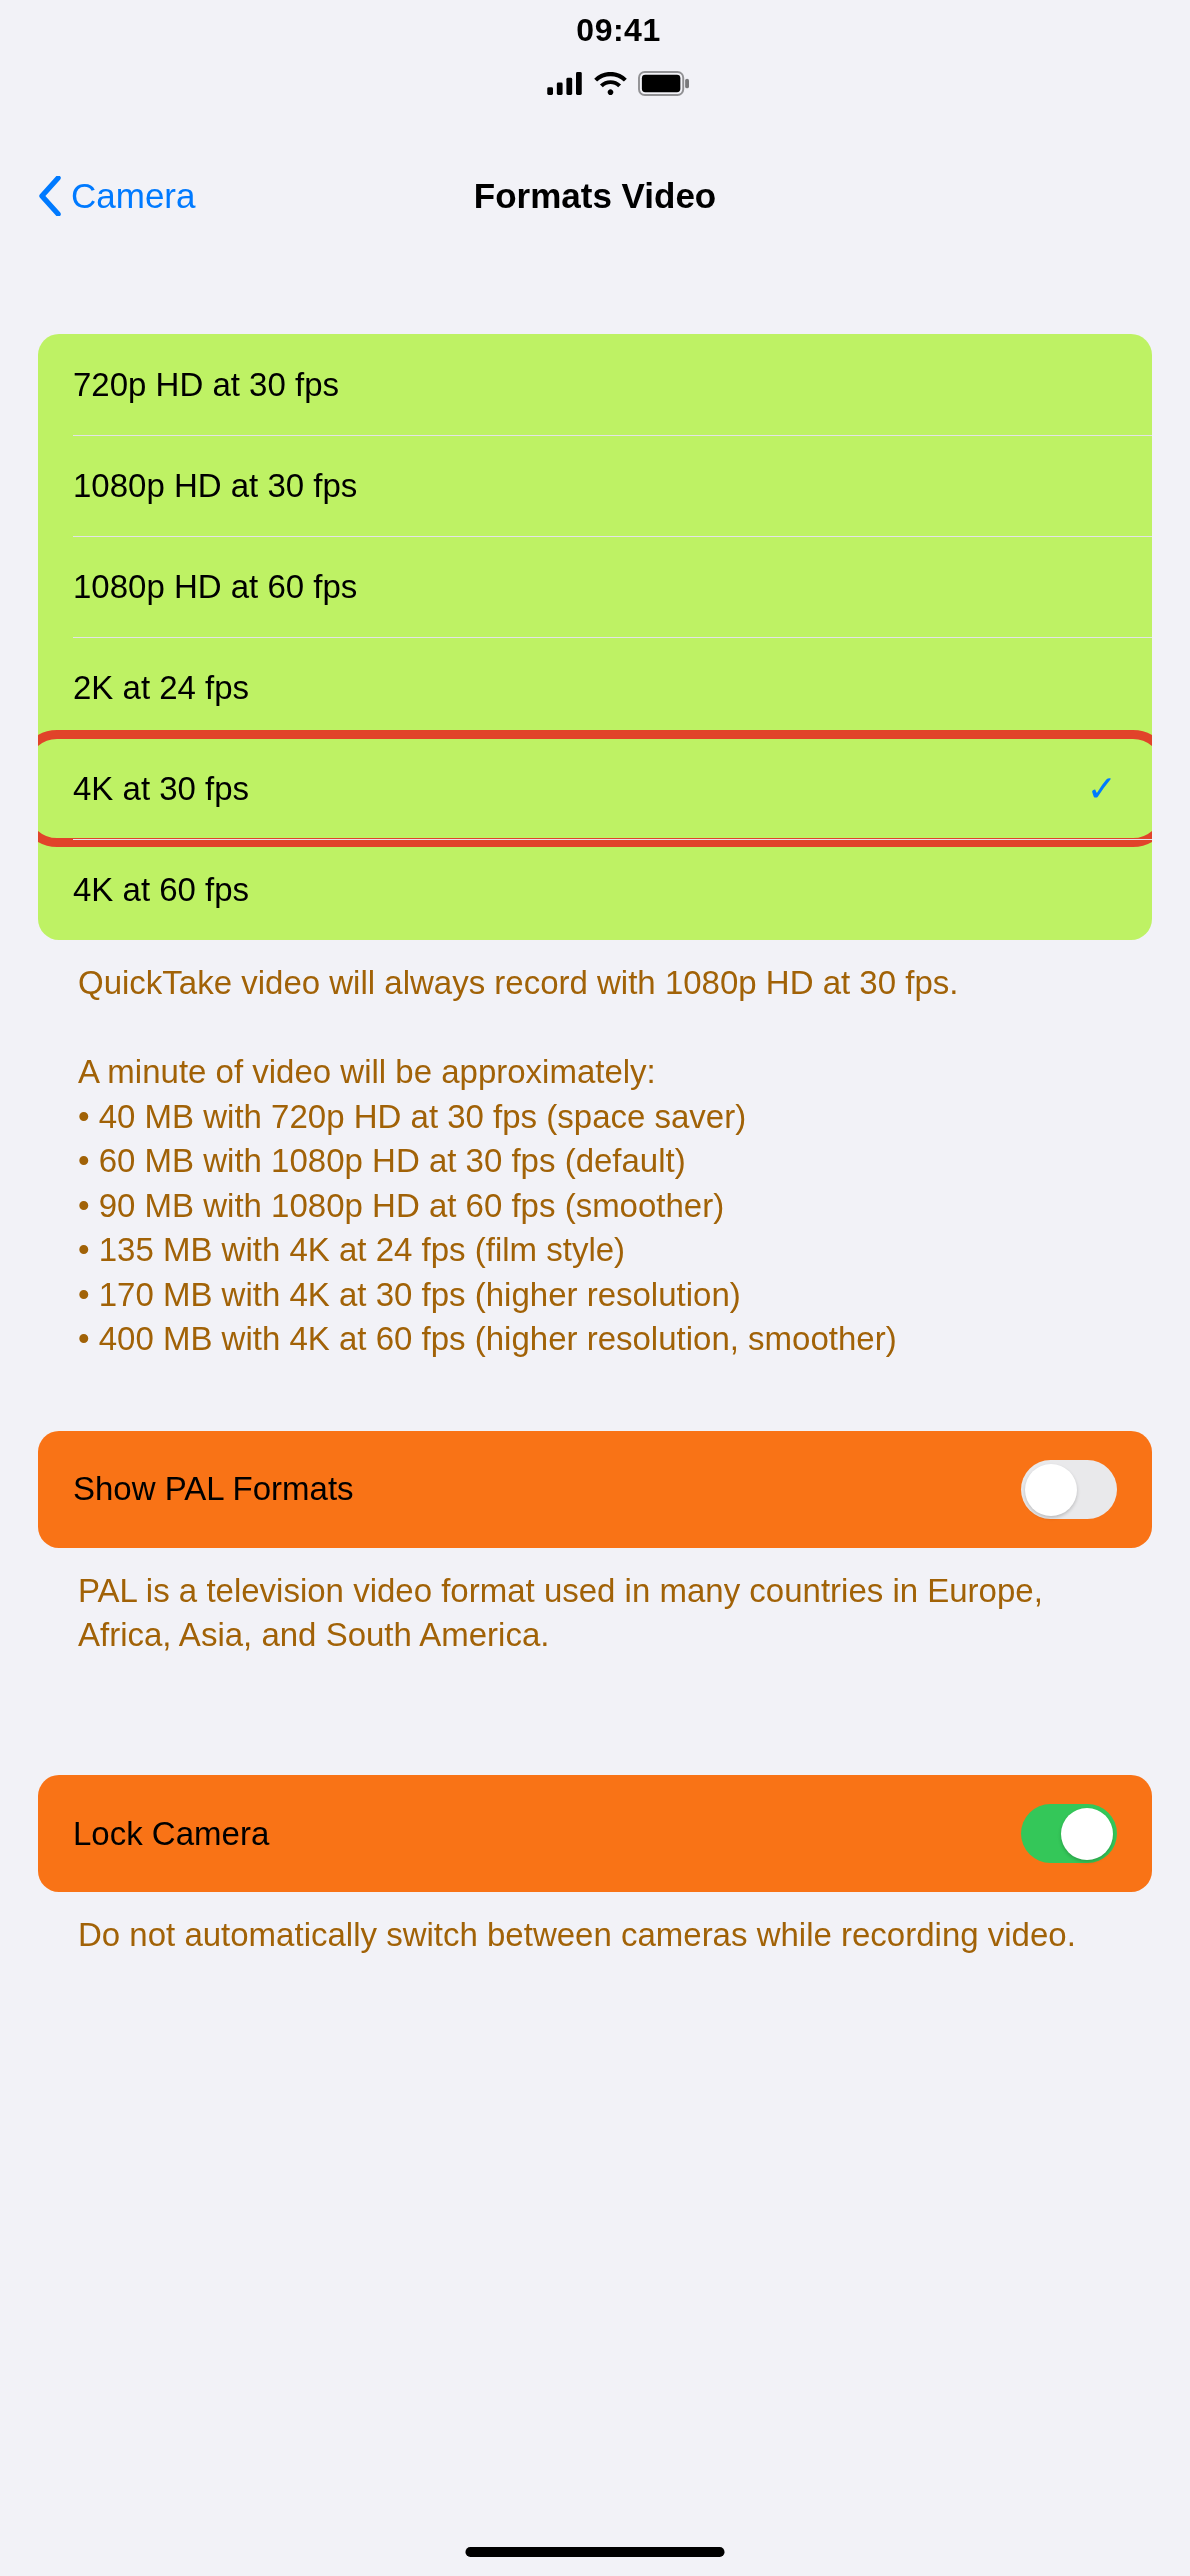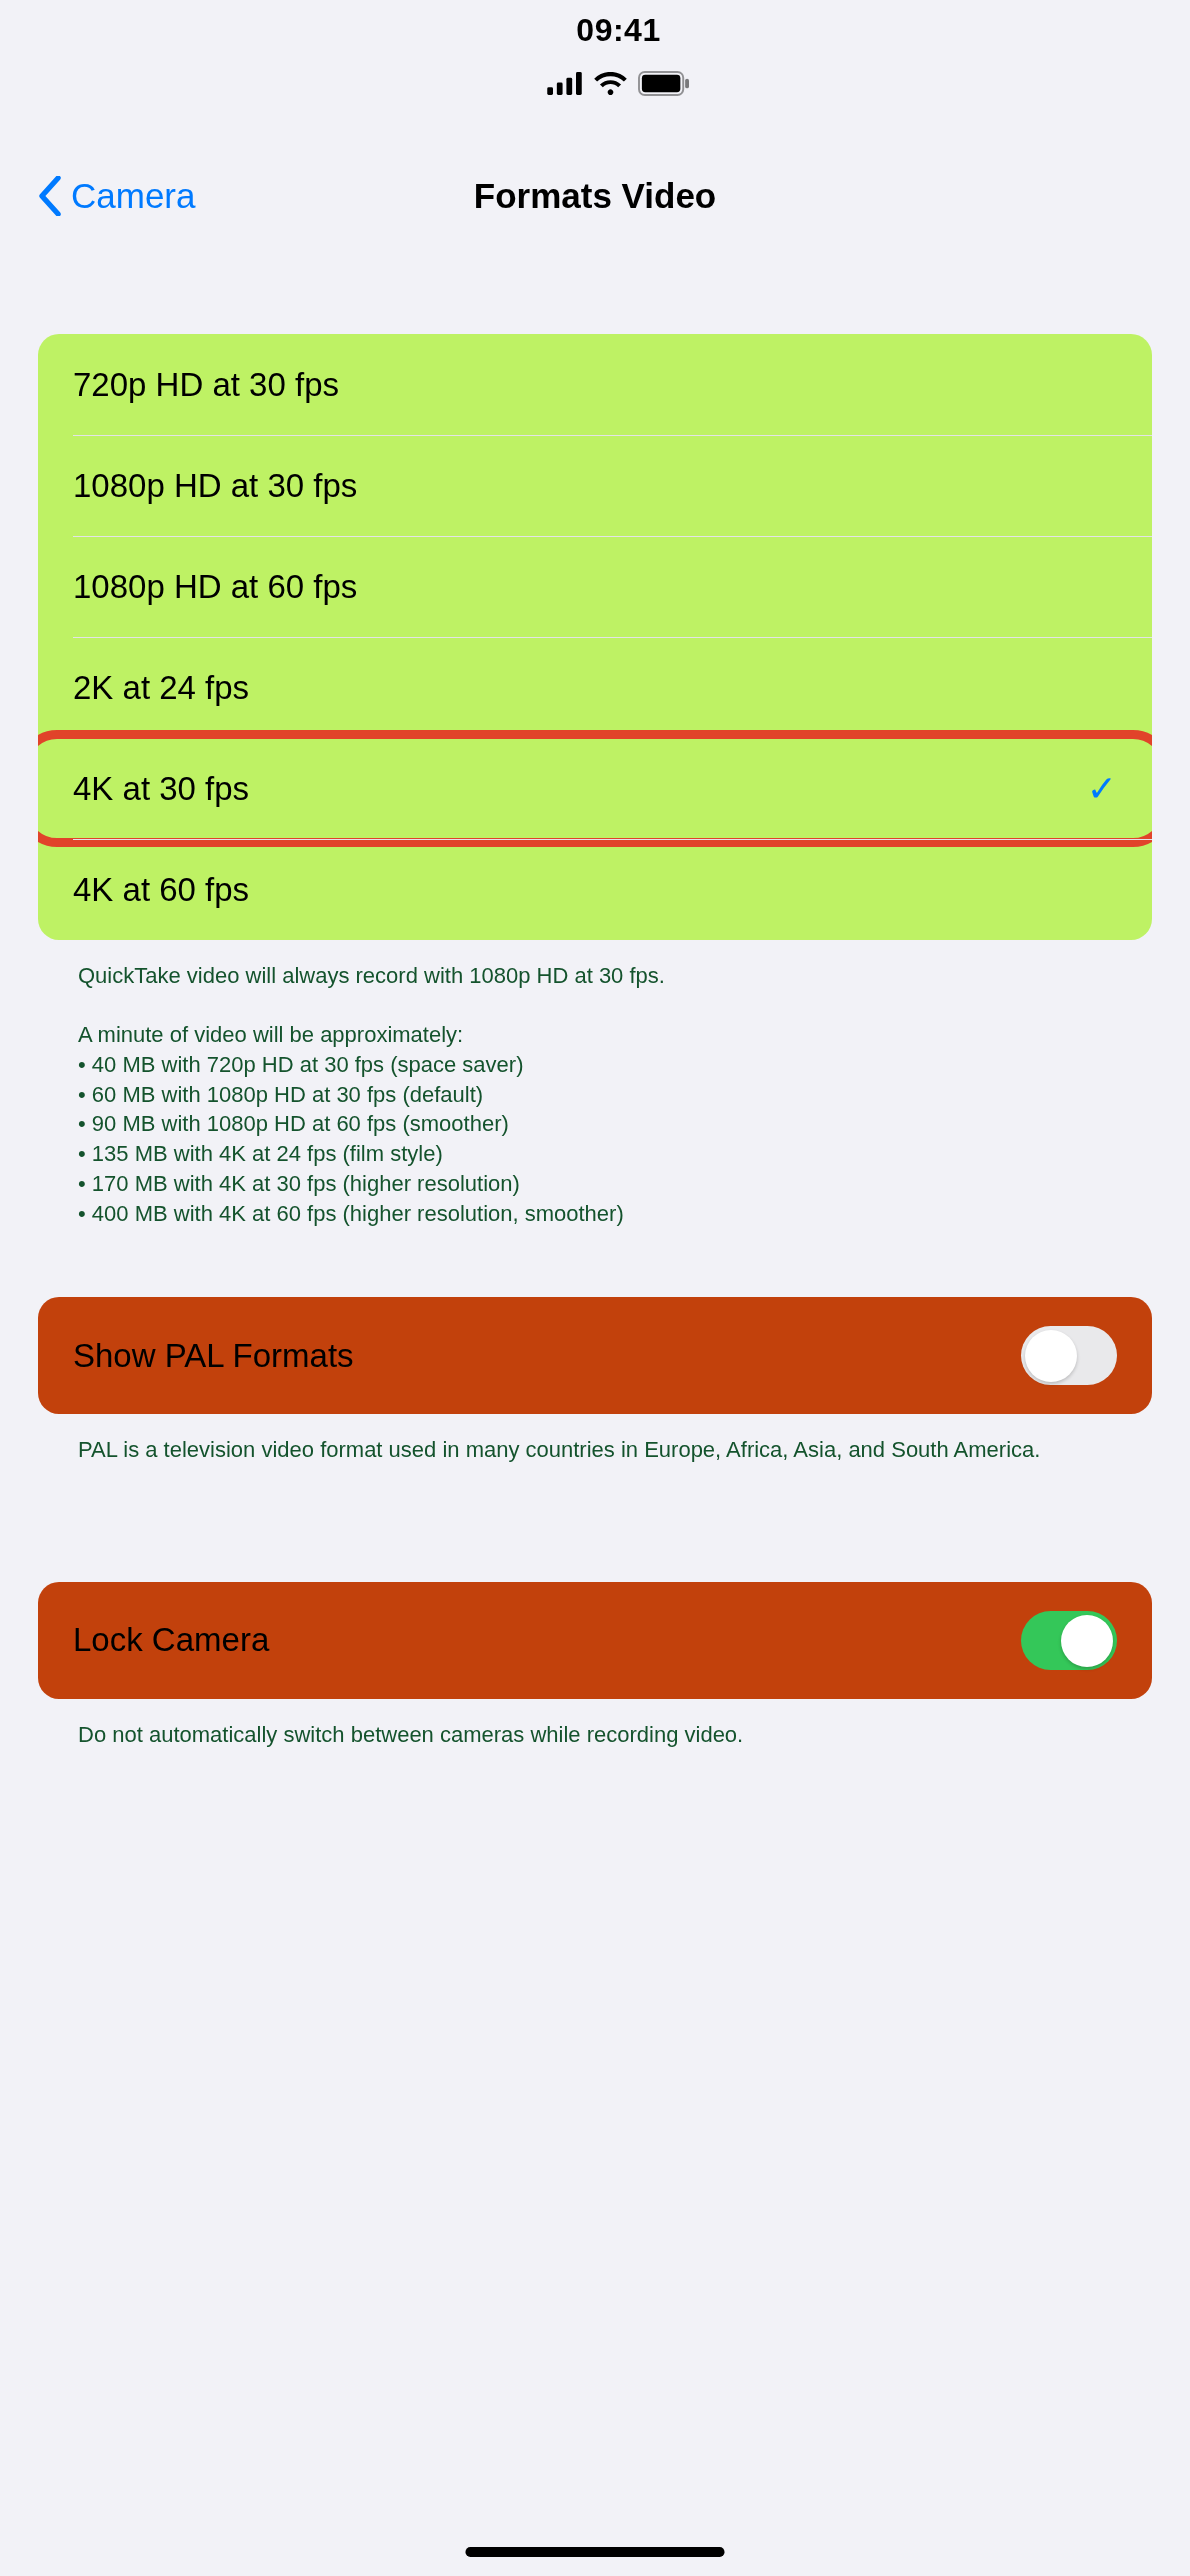--- a/index.html
+++ b/index.html
@@ -91,22 +91,22 @@
       font-size: 33px;
       color: #000;
     }
     .checkmark {
       color: #007aff;
       font-size: 36px;
       font-weight: 500;
     }
     .footer-text {
       padding: 21px 40px;
-      font-size: 22px;
-      color: #14532d;
+      font-size: 33px;
+      color: #a16207;
       line-height: 1.35;
     }
     .footer-text .line {
       display: block;
     }
     .section-spacer {
       height: 48px;
     }
     .toggle {
       width: 96px;
@@ -151,21 +151,21 @@
       position: absolute;
       bottom: 19px;
       left: 50%;
       transform: translateX(-50%);
       width: 259px;
       height: 9.6px;
       background: #000;
       border-radius: 4.8px;
     }
     .single-group {
-      background: #c2410c;
+      background: #f97316;
       border-radius: 21px;
     }
     .hl-wrap {
       border: 9.6px solid #e1432a;
       border-radius: 40px;
       padding: 3.8px;
       margin: -13.4px;
     }
   </style>
 </head>

